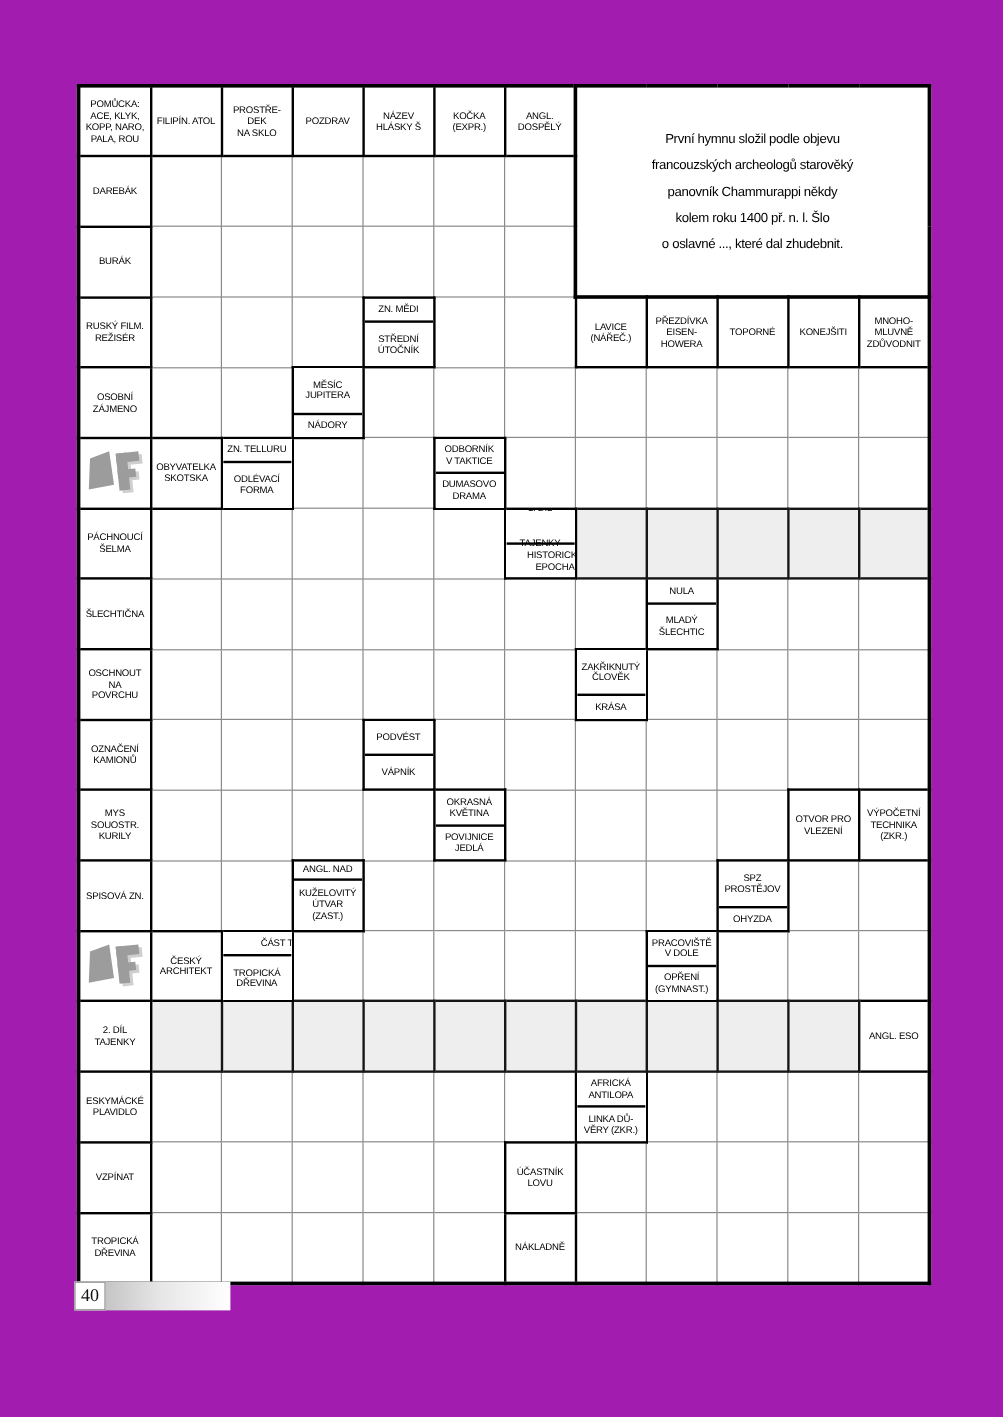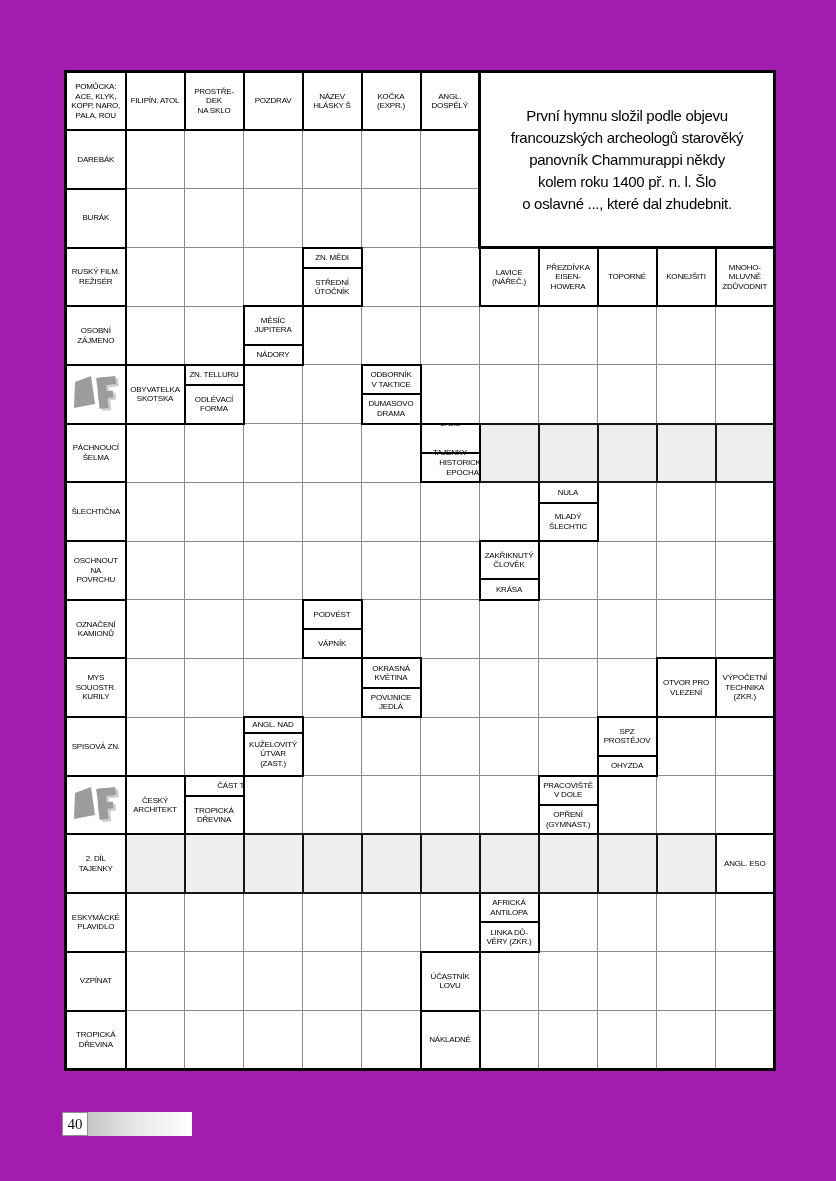--- a/index.html
+++ b/index.html
@@ -33,26 +33,26 @@
     white-space:nowrap;color:#000;
   }
   .split{position:absolute;inset:0;display:flex;flex-direction:column;}
   .part{
     flex-grow:1;flex-basis:0;min-height:0;
     display:flex;flex-direction:column;justify-content:center;align-items:center;
   }
   .part + .part{border-top:2px solid var(--thick);}
 
   .legend-text{
-    font-size:15px;line-height:22px;letter-spacing:-0.3px;
+    font-size:11px;line-height:22px;letter-spacing:-0.3px;
     text-align:center;color:#000;
   }
 
   .pagebar{
-    position:absolute;left:62px;top:1112px;height:24px;width:130px;
+    position:absolute;left:62px;top:1068px;height:24px;width:130px;
     display:flex;align-items:stretch;
   }
   .pagegrad{
     position:absolute;left:0;top:0;height:100%;width:130px;
     background:linear-gradient(to right,#b2b2b2 0%,#e6e6e6 55%,#ffffff 100%);
   }
   .pagenum{
     position:relative;width:26px;height:100%;
     background:#fff;border:1px solid #8f8f8f;box-sizing:border-box;
     display:flex;align-items:center;justify-content:center;

